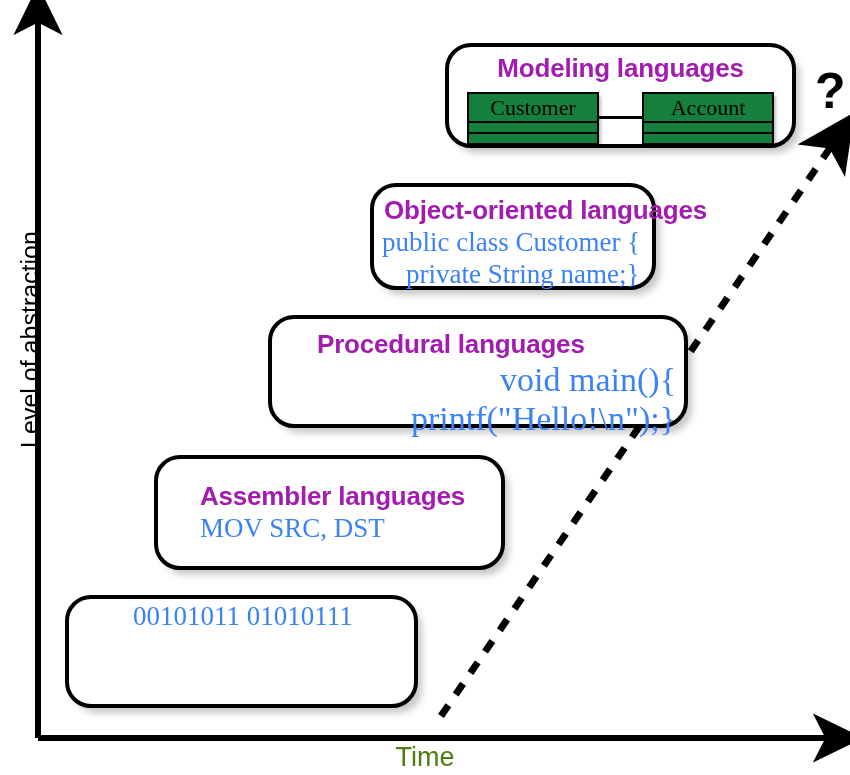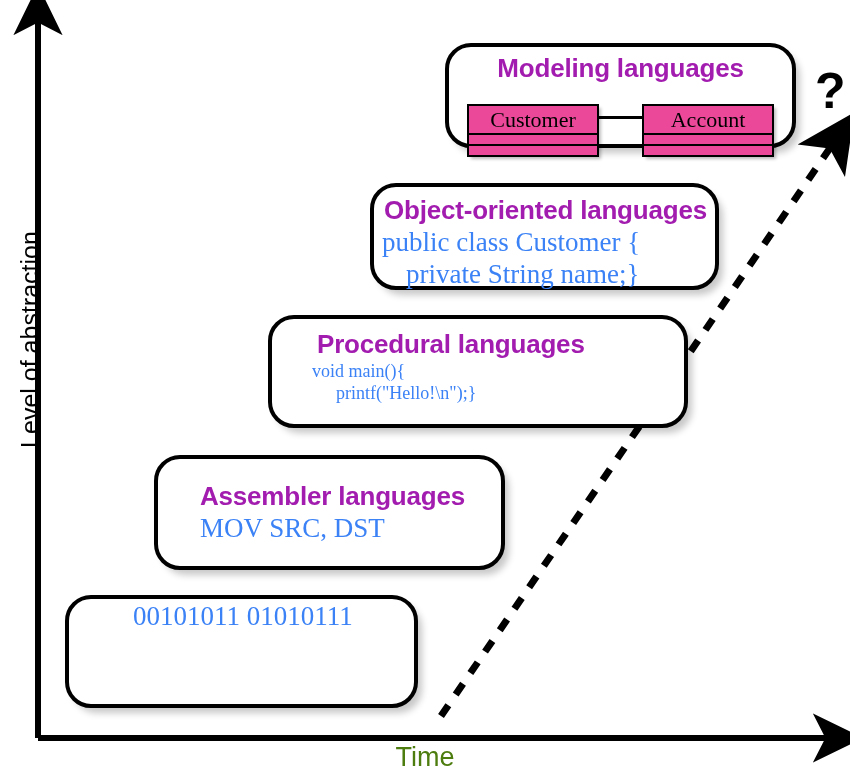--- a/index.html
+++ b/index.html
@@ -50,44 +50,44 @@
   #box-machine .lang-line{ font-size:27px; margin:2px 0 0 64px; }
 
   
   #box-assembler{ left:154px; top:455px; width:351px; height:115px; }
   #box-assembler .lang-title{ font-size:26px; margin:22px 0 0 42px; }
   #box-assembler .lang-line{ font-size:27px; margin:1px 0 0 42px; }
 
   
   #box-procedural{ left:268px; top:315px; width:420px; height:113px; }
   #box-procedural .lang-title{ font-size:26px; margin:10px 0 0 45px; }
-  #box-procedural .lang-line{ font-size:18px; margin:1px 0 0 40px; }
+  #box-procedural .lang-line{ font-size:34px; margin:1px 8px 0 40px;text-align:right; }
   #box-procedural .indent{ margin-left:64px; }
 
   
-  #box-oo{ left:370px; top:183px; width:349px; height:107px; }
+  #box-oo{ left:370px; top:183px; width:286px; height:107px; }
   #box-oo .lang-title{ font-size:26px; margin:8px 0 0 10px; }
   #box-oo .lang-line{ font-size:27px; margin:1px 0 0 8px; }
   #box-oo .indent{ margin-left:32px; }
 
   
   #box-modeling{ left:445px; top:43px; width:351px; height:105px; }
   #box-modeling .lang-title{ font-size:26px; margin:6px 0 0 0; text-align:center; }
 
   
   .uml-area{
     position:relative;
     height:52px;
     margin:4px 18px 0 18px;
   }
   .uml-class{
     position:absolute;
-    top:16px;
+    top:4px;
     width:132px;
-    background:#ec4899;
+    background:#15803d;
     border:2px solid #000000;
     box-sizing:border-box;
     box-shadow:3px 3px 3px -1px rgba(0,0,0,0.25);
   }
   .uml-class.left{ left:0; }
   .uml-class.right{ right:0; }
   .uml-name{
     font-family:"Liberation Serif", serif;
     font-size:22px;
     line-height:27px;

